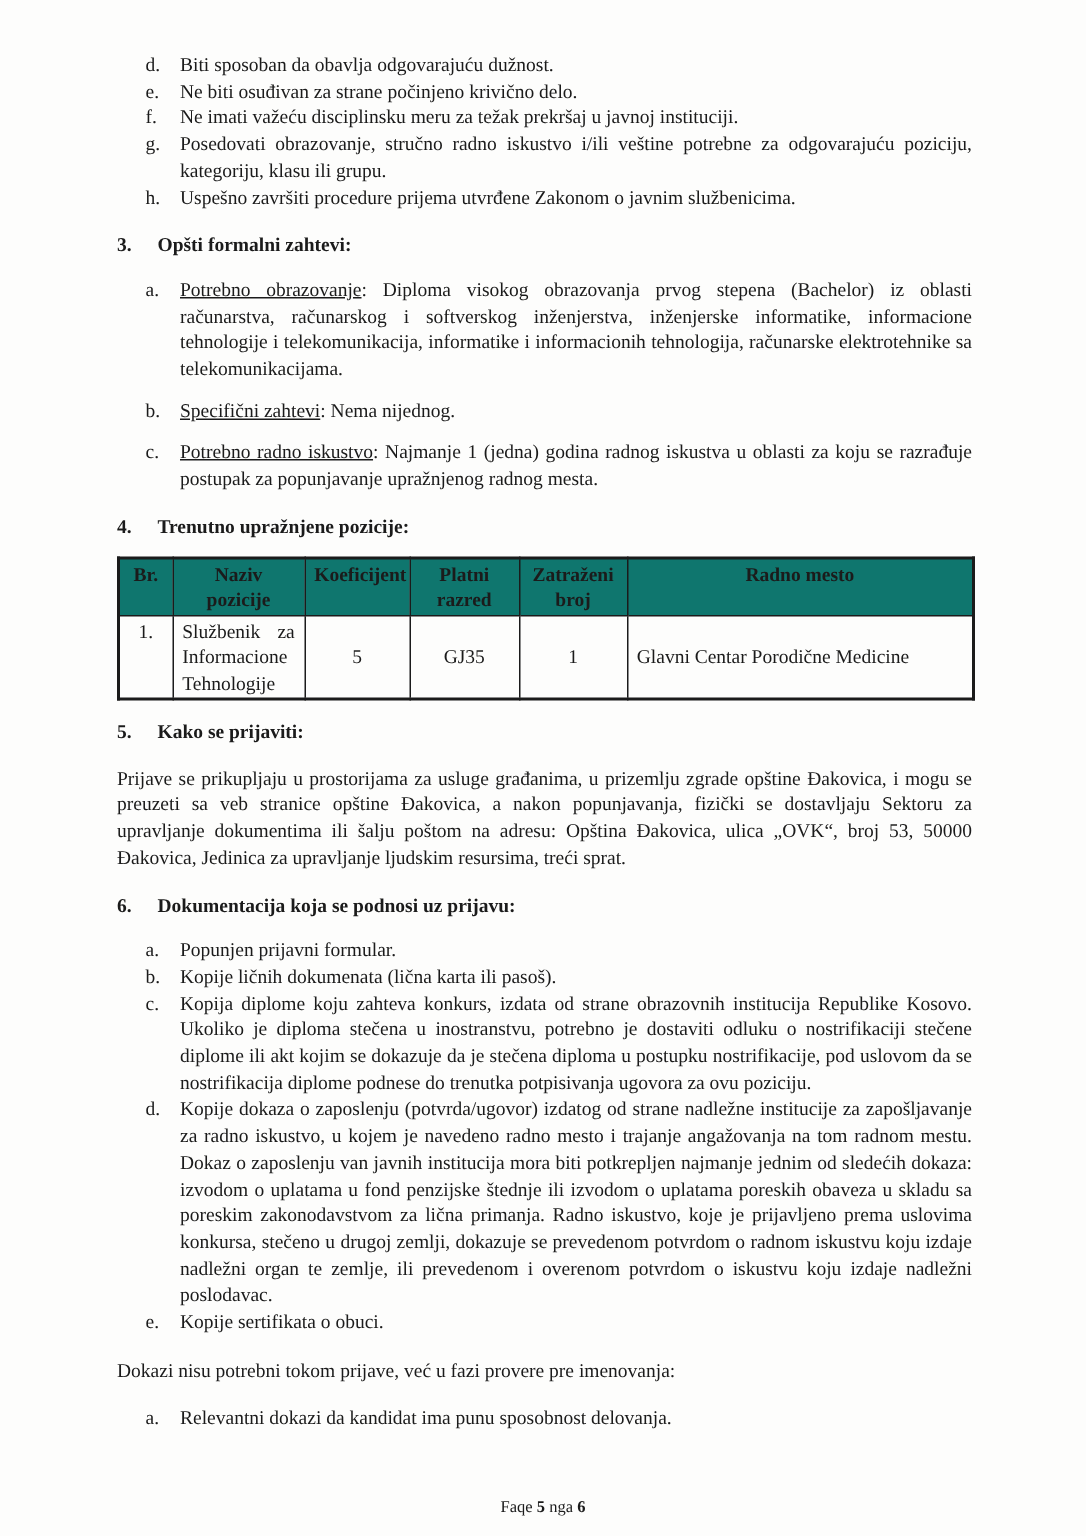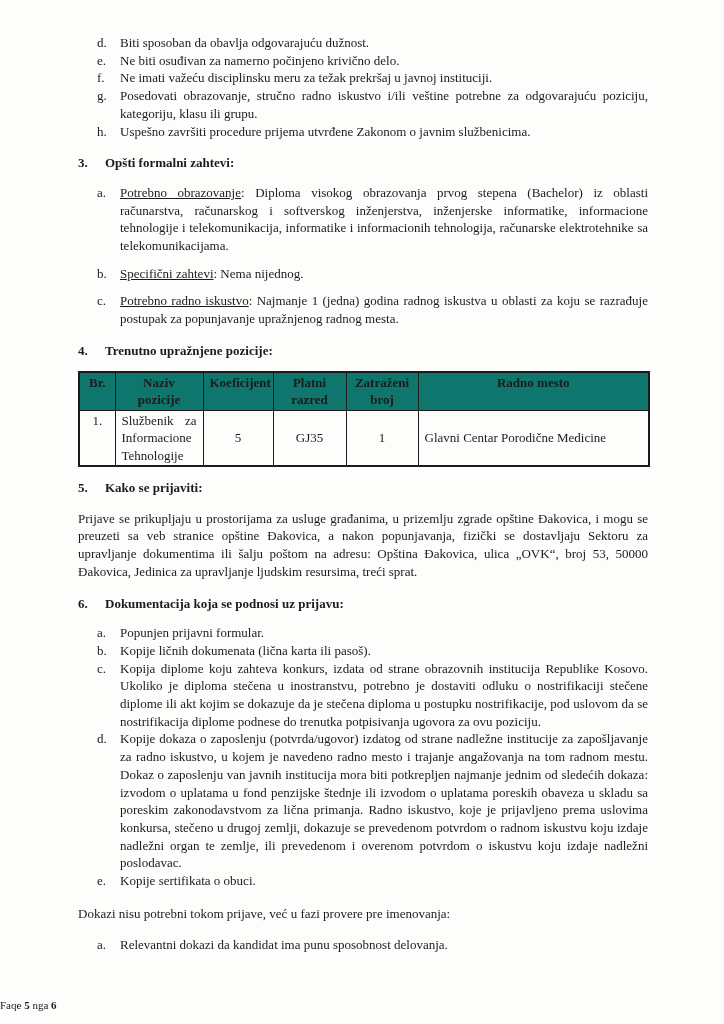--- a/index.html
+++ b/index.html
@@ -64,39 +64,40 @@
   td.cell-nav  { text-align:justify; vertical-align:top; height:56px;margin-left:40px; }
   td.cell-mid  { text-align:center; vertical-align:middle; }
   td.cell-radn { text-align:justify; vertical-align:middle; }
 
   
   .note-heading { font-weight:normal; margin-top:15px; margin-bottom:13px; }
 
   
   .footer {
     position:absolute; left:0; right:0; bottom:12px;
+    text-align:center;
     font-size:11px;
     line-height:13px;
   }
   .footer b { font-weight:bold; }
   .footer span { display:inline; }
 </style>
 </head>
 <body>
 
 <div class="page">
 
   <div>
     <div class="li">
       <span class="marker">d.</span>
       <span class="li-text">Biti sposoban da obavlja odgovarajuću dužnost.</span>
     </div>
     <div class="li">
       <span class="marker">e.</span>
-      <span class="li-text">Ne biti osuđivan za namerno počinjeno krivično delo.</span>
+      <span class="li-text">Ne biti osuđivan za strane počinjeno krivično delo.</span>
     </div>
     <div class="li">
       <span class="marker">f.</span>
       <span class="li-text">Ne imati važeću disciplinsku meru za težak prekršaj u javnoj instituciji.</span>
     </div>
     <div class="li">
       <span class="marker">g.</span>
       <span class="li-text">Posedovati obrazovanje, stručno radno iskustvo i/ili veštine potrebne za odgovarajuću poziciju, kategoriju, klasu ili grupu.</span>
     </div>
     <div class="li">

